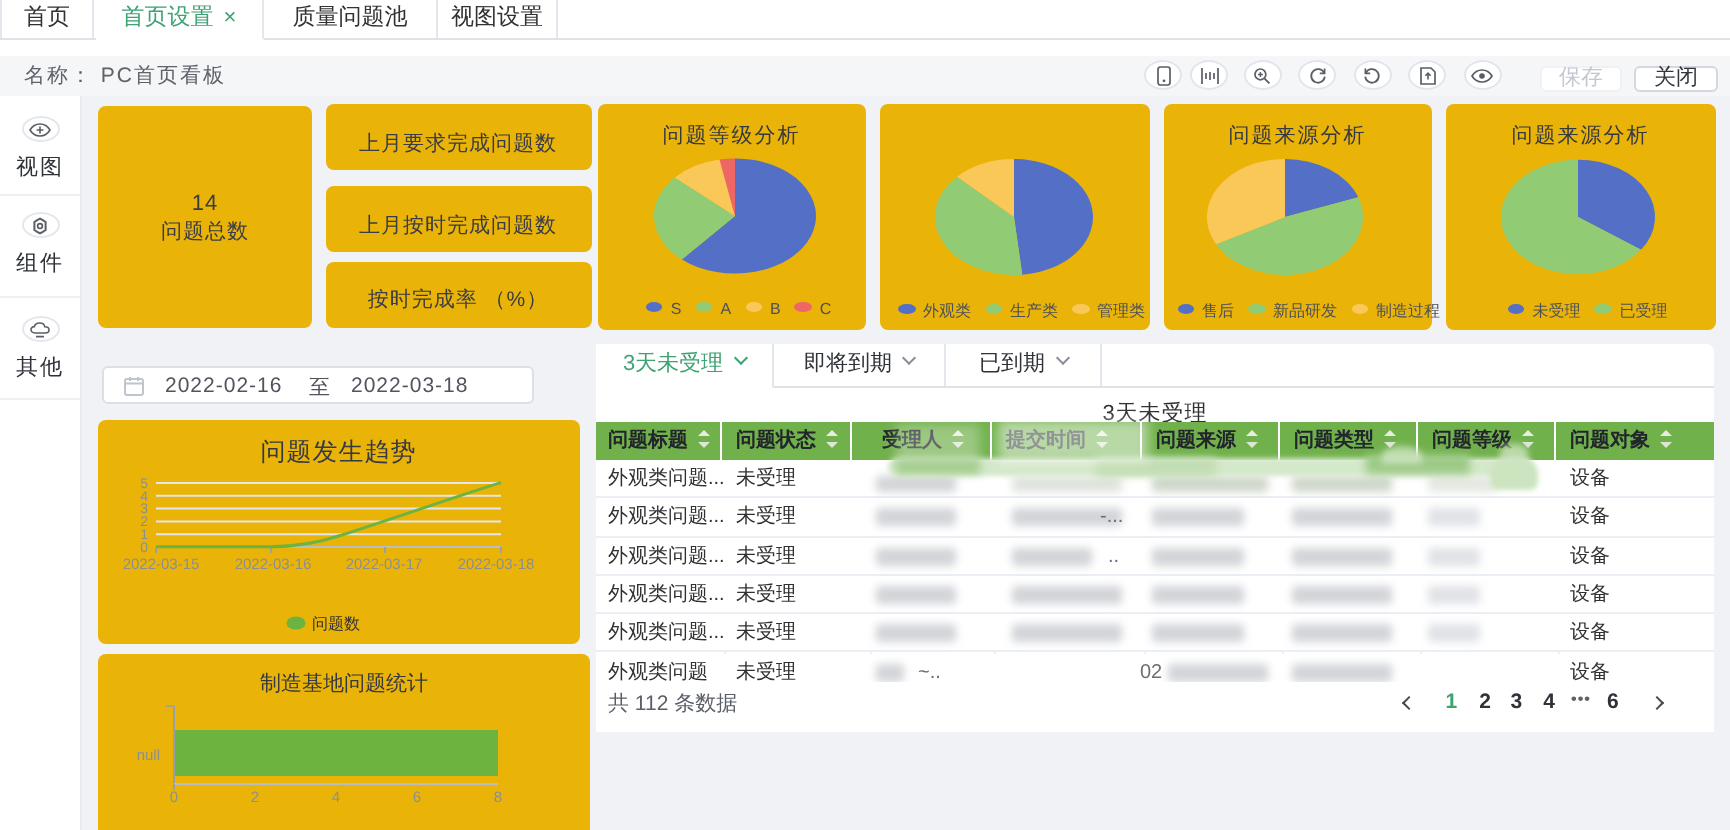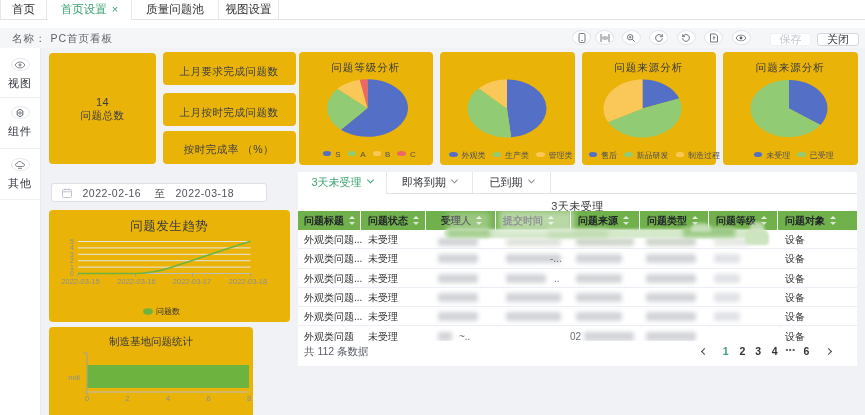--- a/index.html
+++ b/index.html
@@ -254,21 +254,21 @@
       <text x="87.5" y="74.3">2022-03-16</text>
       <text x="143" y="74.3">2022-03-17</text>
       <text x="199" y="74.3">2022-03-18</text>
     </g>
     <path d="M29,63.4 L86.5,63.4 C98,63.3 110,61.5 122,57.5 C150,48.5 181,37.5 201.5,31.3" fill="none" stroke="#6db33f" stroke-width="1.5"></path>
     <ellipse cx="99" cy="101.5" rx="4.8" ry="3.3" fill="#6db33f"></ellipse>
     <text x="107" y="104.3" font-size="8" fill="#333">问题数</text>
   </svg>
 </div>
 
-<div class="card" style="left:49px; top:327px; width:204px; height:88px; border-bottom-left-radius:0; border-bottom-right-radius:0;text-decoration:underline;">
+<div class="card" style="left:49px; top:327px; width:246px; height:88px; border-bottom-left-radius:0; border-bottom-right-radius:0;text-decoration:underline;">
   <div class="charttitle" style="top:8px; font-size:10.5px; letter-spacing:0;">制造基地问题统计</div>
   <svg class="abs" style="left:0; top:0;" width="220.5" height="88" viewBox="0 0 220.5 88">
     <line x1="38" y1="26" x2="38" y2="65" stroke="#9aa0a6" stroke-width="1"></line>
     <line x1="34" y1="26" x2="38" y2="26" stroke="#9aa0a6" stroke-width="0.8"></line>
     <text x="31" y="53" font-size="7.5" fill="#8a8f96" text-anchor="end">null</text>
     <rect x="38.5" y="38" width="161.5" height="23" fill="#6db33f"></rect>
     <line x1="38" y1="65" x2="200" y2="65" stroke="#b9bdc4" stroke-width="1"></line>
       <line x1="38" y1="65" x2="38" y2="68" stroke="#9aa0a6" stroke-width="1"></line>
     <g font-size="7.5" fill="#8a8f96" text-anchor="middle">
       <text x="38" y="74">0</text>

